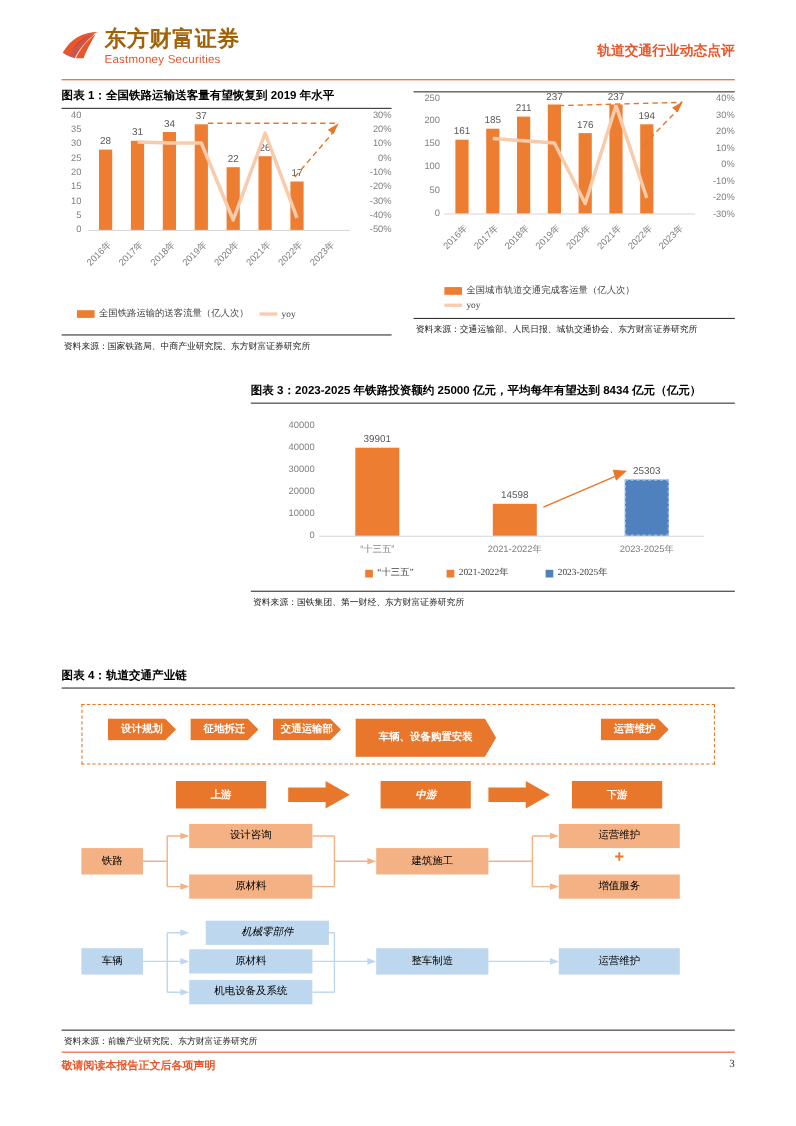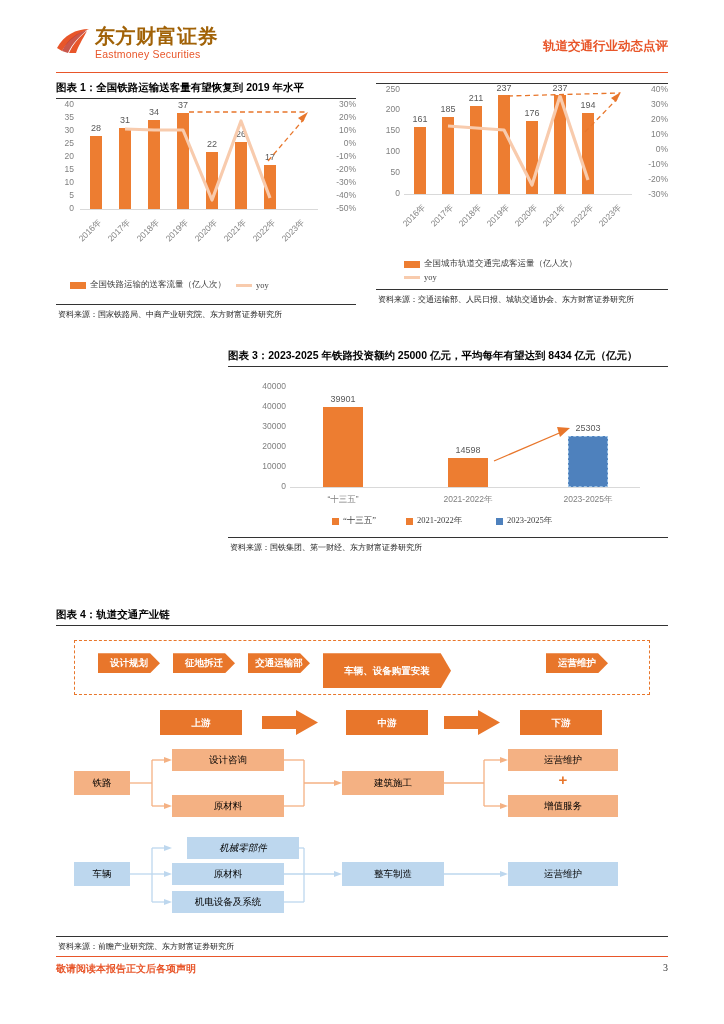--- a/index.html
+++ b/index.html
@@ -321,21 +321,21 @@
 
       <div class="dashed-frame" style="left:18px; top:14px; width:576px; height:55px;"></div>
 
       <div class="dia-box" style="left:42px;  top:27px; width:62px; height:20px; clip-path:polygon(0 0, 84% 0, 100% 50%, 84% 100%, 0 100%);">设计规划</div>
       <div class="dia-box" style="left:117px; top:27px; width:62px; height:20px; clip-path:polygon(0 0, 84% 0, 100% 50%, 84% 100%, 0 100%);">征地拆迁</div>
       <div class="dia-box" style="left:192px; top:27px; width:62px; height:20px; clip-path:polygon(0 0, 84% 0, 100% 50%, 84% 100%, 0 100%);">交通运输部</div>
       <div class="dia-box" style="left:267px; top:27px; width:128px; height:35px; clip-path:polygon(0 0, 92% 0, 100% 50%, 92% 100%, 0 100%);">车辆、设备购置安装</div>
       <div class="dia-box" style="left:490px; top:27px; width:62px; height:20px; clip-path:polygon(0 0, 84% 0, 100% 50%, 84% 100%, 0 100%);">运营维护</div>
 
       <div class="dia-box" style="left:104px; top:84px; width:82px; height:25px;">上游</div>
-      <div class="dia-box" style="left:290px; top:84px; width:82px; height:25px;">中游</div>
+      <div class="dia-box" style="left:290px; top:84px; width:82px; height:25px;font-style:italic;">中游</div>
       <div class="dia-box" style="left:464px; top:84px; width:82px; height:25px;">下游</div>
 
       <svg style="position:absolute; left:0; top:0; width:612px; height:310px; pointer-events:none;">
 
         <polygon points="206,90 240,90 240,84 262,96.5 240,109 240,103 206,103" fill="#E8762B"></polygon>
         <polygon points="388,90 422,90 422,84 444,96.5 422,109 422,103 388,103" fill="#E8762B"></polygon>
 
         <line x1="74" y1="157" x2="96" y2="157" stroke="#F4B183" stroke-width="1.3"></line>
         <line x1="96" y1="134" x2="96" y2="180" stroke="#F4B183" stroke-width="1.3"></line>
         <line x1="96" y1="134" x2="112" y2="134" stroke="#F4B183" stroke-width="1.3"></line>

